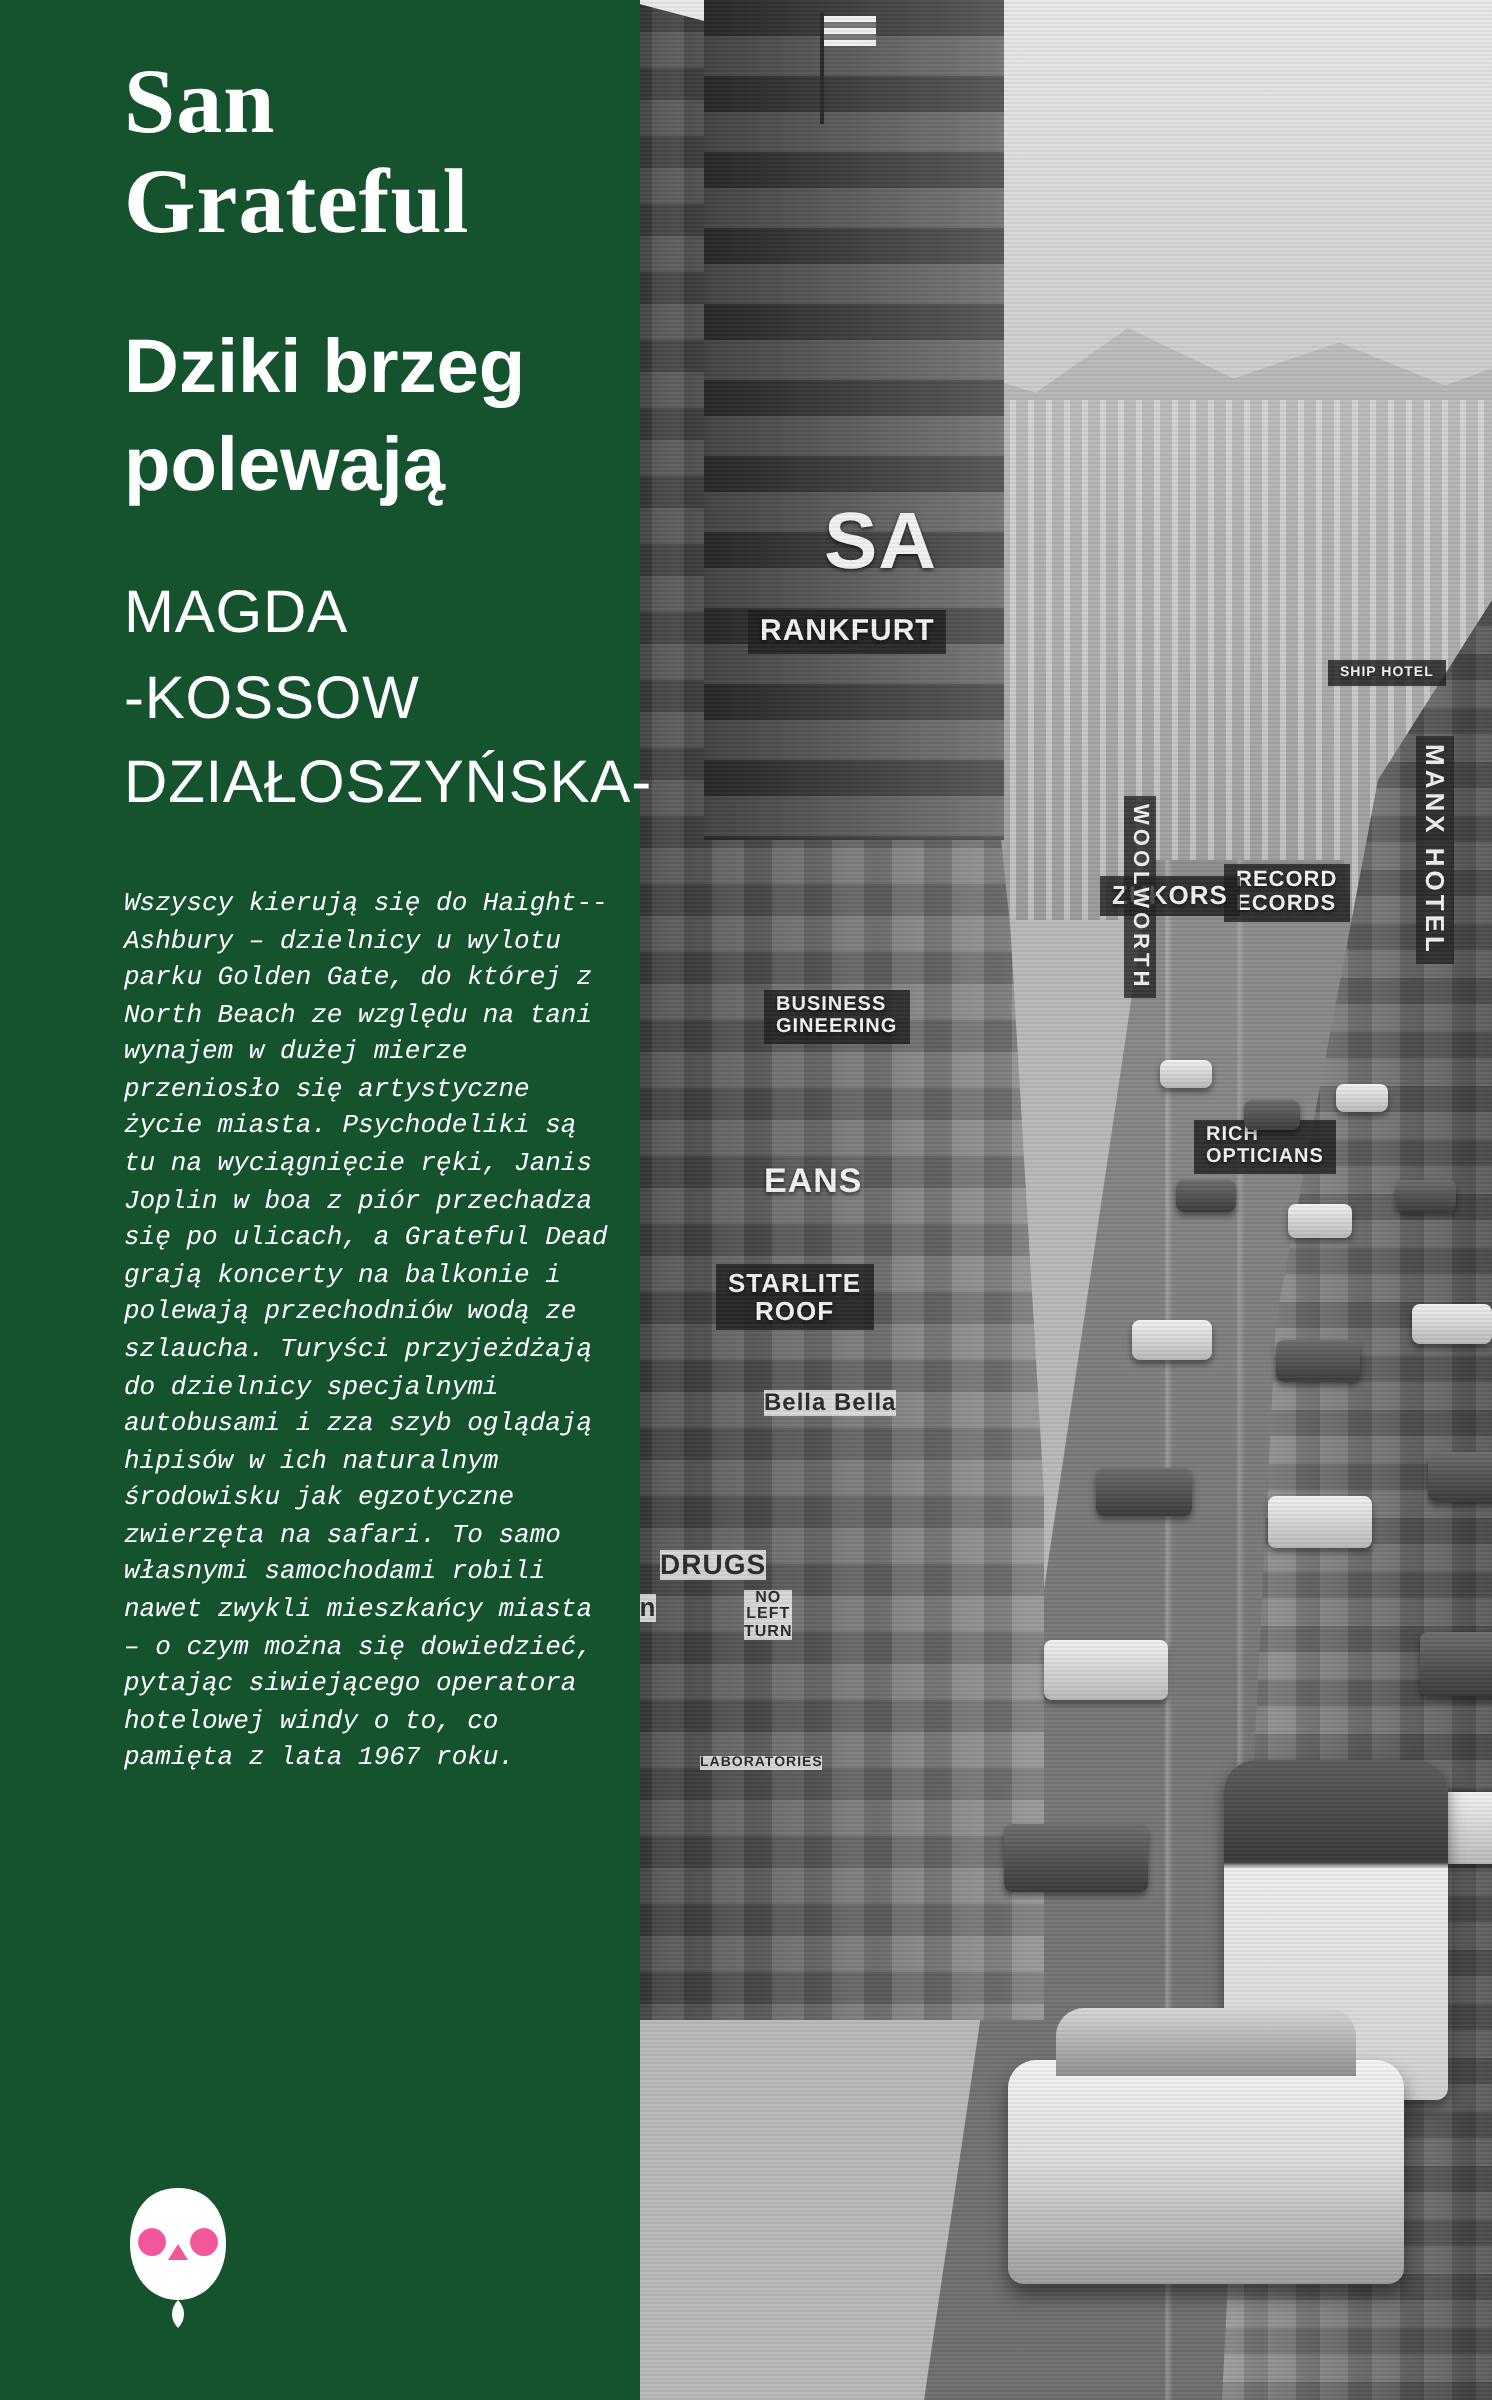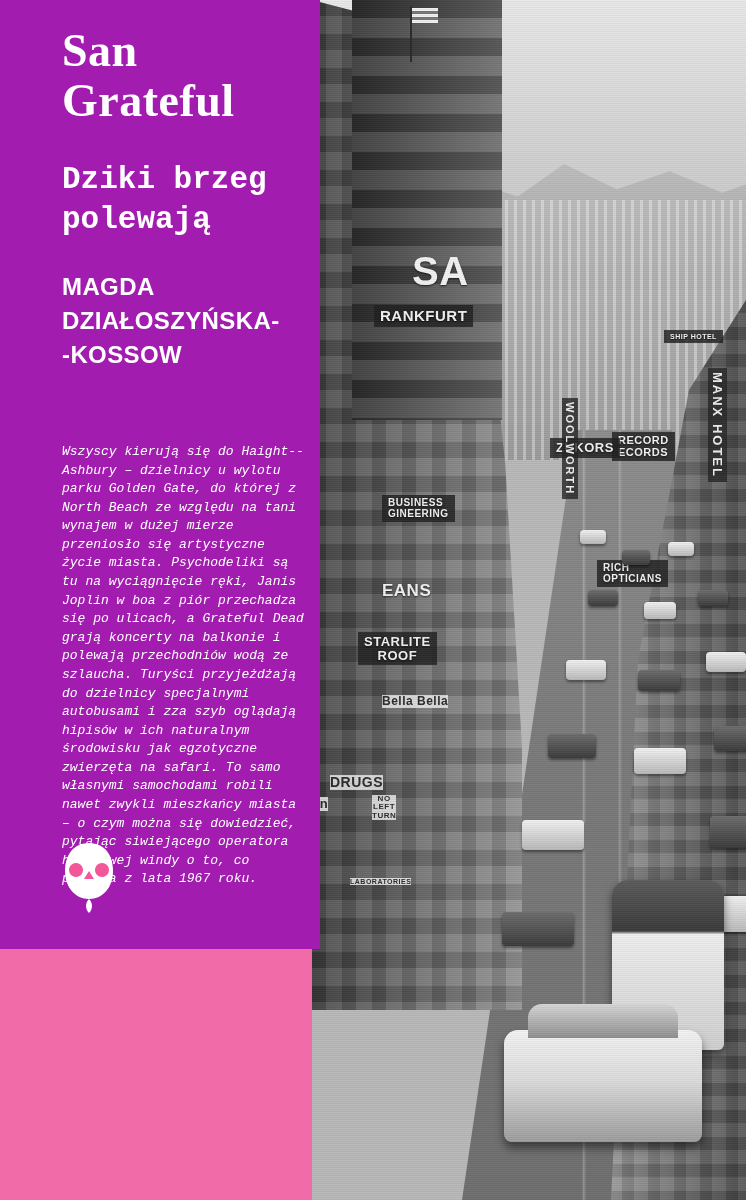--- a/index.html
+++ b/index.html
@@ -185,53 +185,53 @@
     background:
       repeating-linear-gradient(0deg, rgba(0,0,0,.05) 0 1px, rgba(255,255,255,.03) 1px 2px);
     pointer-events: none;
   }
 
   
   .panel {
     position: absolute;
     left: 0; top: 0;
     width: 320px;
-    height: 949px;
-    background: #a21caf;
+    height: 1200px;
+    background: #14532d;
     color: #ffffff;
   }
   .title {
     position: absolute;
     left: 62px;
     top: 26px;
     width: 250px;
     font-family: "Liberation Serif", serif;
     font-weight: bold;
     font-size: 46px;
     line-height: 1.08;
     letter-spacing: .5px;
   }
   .subtitle {
     position: absolute;
     left: 62px;
     top: 160px;
     width: 245px;
-    font-family: Liberation Mono, monospace;
+    font-family: Liberation Sans, sans-serif;
     font-weight: bold;
-    font-size: 31px;
+    font-size: 38px;
     line-height: 1.28;
   }
   .author {
     position: absolute;
     left: 62px;
-    top: 270px;
+    top: 286px;
     width: 255px;
     font-family: "Liberation Sans", sans-serif;
-    font-weight: bold;
-    font-size: 24px;
+    font-weight: normal;
+    font-size: 30px;
     line-height: 1.42;
     letter-spacing: .4px;
   }
   .blurb {
     position: absolute;
     left: 62px;
     top: 443px;
     width: 248px;
     font-family: Liberation Mono, monospace;
     font-style: italic;
@@ -322,22 +322,22 @@
       <div>Grateful</div>
     </div>
 
     <div class="subtitle">
       <div>Dziki brzeg</div>
       <div>polewają</div>
     </div>
 
     <div class="author">
       <div>MAGDA</div>
+      <div>-KOSSOW</div>
       <div>DZIAŁOSZYŃSKA-</div>
-      <div>-KOSSOW</div>
     </div>
 
     <div class="blurb">Wszyscy kierują się do Haight--Ashbury – dzielnicy u wylotu parku Golden Gate, do której z North Beach ze względu na tani wynajem w dużej mierze przeniosło się artystyczne życie miasta. Psychodeliki są tu na wyciągnięcie ręki, Janis Joplin w boa z piór przechadza się po ulicach, a Grateful Dead grają koncerty na balkonie i polewają przechodniów wodą ze szlaucha. Turyści przyjeżdżają do dzielnicy specjalnymi autobusami i zza szyb oglądają hipisów w ich naturalnym środowisku jak egzotyczne zwierzęta na safari. To samo własnymi samochodami robili nawet zwykli mieszkańcy miasta – o czym można się dowiedzieć, pytając siwiejącego operatora hotelowej windy o to, co pamięta z lata 1967 roku.</div>
 
     <div class="logo">
       <svg width="54" height="72" viewBox="0 0 54 72" aria-hidden="true">
         <path d="M27 2 C10 2 3 16 3 30 C3 46 13 58 27 58 C41 58 51 46 51 30 C51 16 44 2 27 2 Z" fill="#ffffff"></path>
         <path d="M14 22 a7 7 0 1 0 0.01 0 Z" fill="#f2579b"></path>
         <path d="M40 22 a7 7 0 1 0 0.01 0 Z" fill="#f2579b"></path>
         <path d="M27 30 l-5 8 h10 Z" fill="#f2579b"></path>

